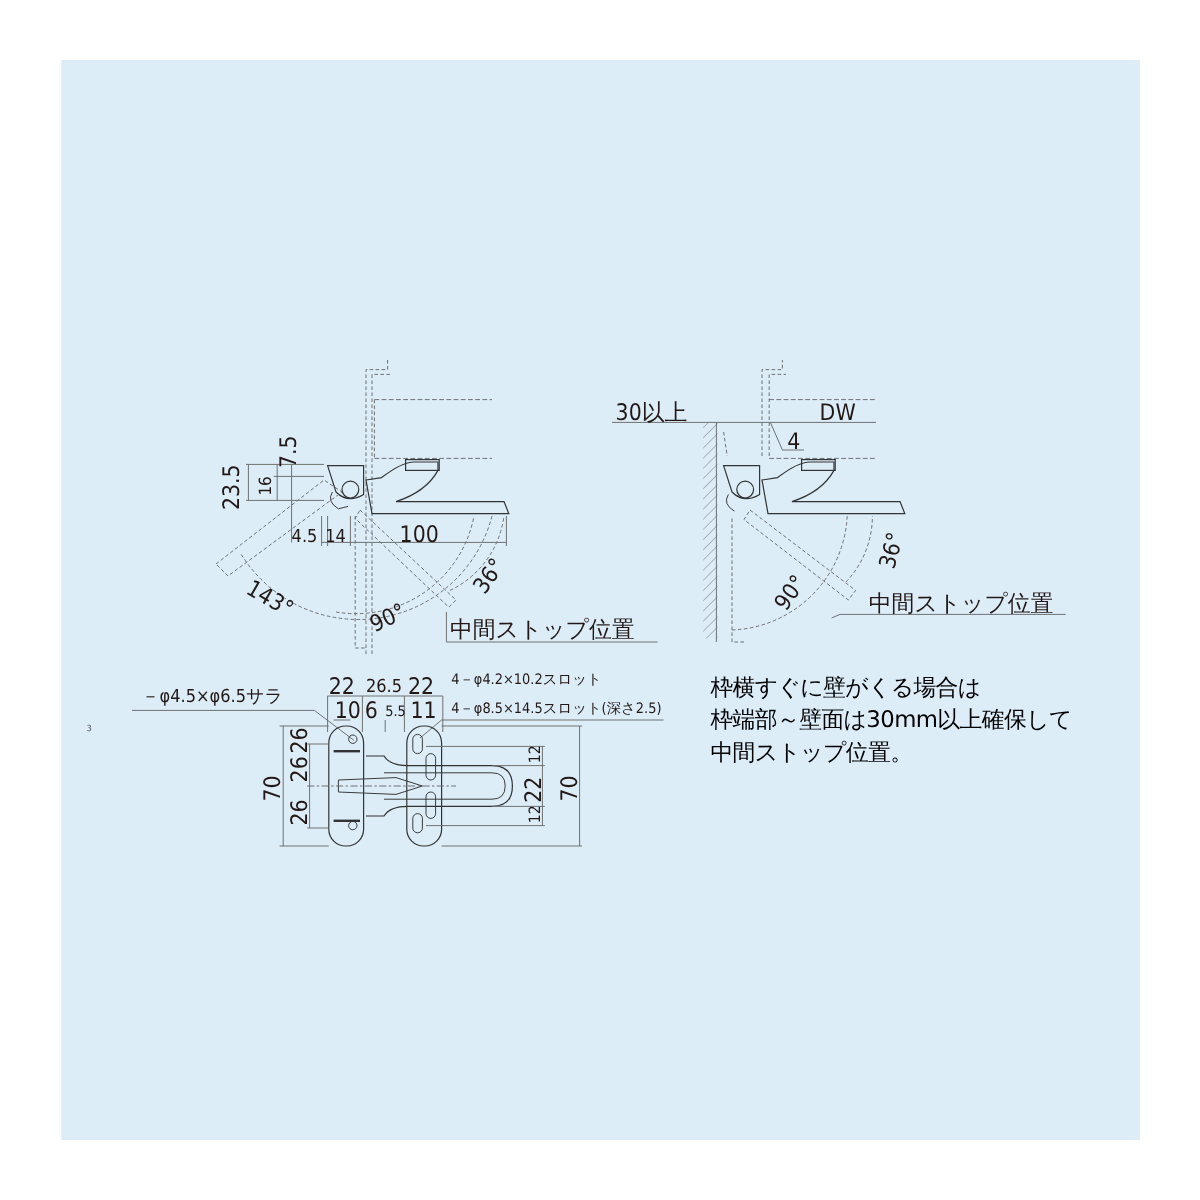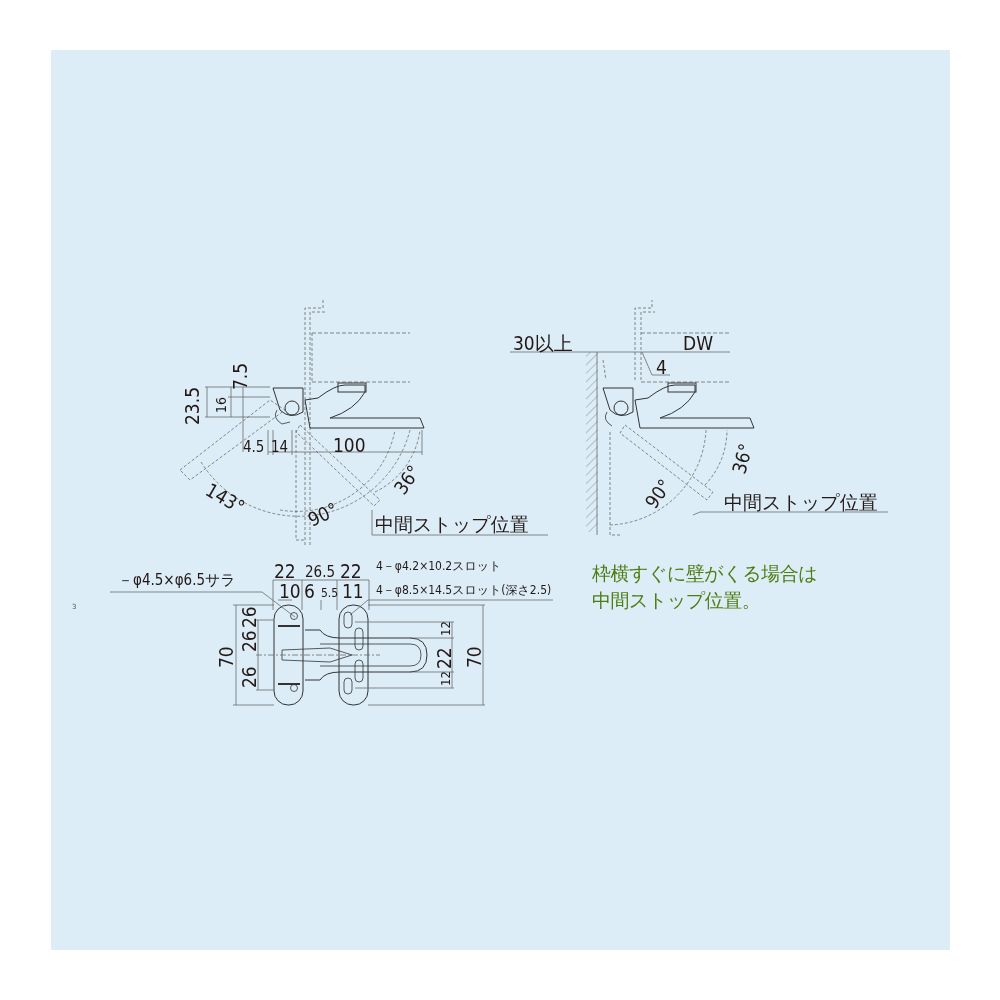--- a/index.html
+++ b/index.html
@@ -3,21 +3,21 @@
 <meta charset="utf-8">
 <style>
   html, body { margin: 0; padding: 0; background: #ffffff; }
   body { width: 1000px; height: 1000px; position: relative; overflow: hidden;
          font-family: "DejaVu Sans", "Liberation Sans", sans-serif; }
   .panel { position: absolute; left: 51px; top: 50px; width: 899px; height: 900px;
            background: #dcedf8; }
   svg { position: absolute; left: 0; top: 0; }
   .t { fill: #231815; font-family: "DejaVu Sans Condensed", "DejaVu Sans", "Liberation Sans", sans-serif; }
   .note { position: absolute; left: 592px; top: 560px; font-size: 19px; line-height: 27px;
-          color: #4d7c0f; font-family: "DejaVu Sans", "Liberation Sans", sans-serif; letter-spacing: -0.5px; }
+          color: #000000; font-family: "DejaVu Sans", "Liberation Sans", sans-serif; letter-spacing: -0.5px; }
   .note div { white-space: nowrap; }
   .mark { position: absolute; font-size: 7px; color: #555; }
 </style>
 </head>
 <body>
 
 <div class="panel"></div>
 
 <svg width="1000" height="1000" viewBox="0 0 1000 1000">
   <defs>
@@ -181,16 +181,17 @@
     <text class="t" font-size="19" transform="translate(256,688) rotate(-90)">26</text>
     <text class="t" font-size="13" transform="translate(450,636) rotate(-90)">12</text>
     <text class="t" font-size="19" transform="translate(451,669) rotate(-90)">22</text>
     <text class="t" font-size="13" transform="translate(450,686) rotate(-90)">12</text>
     <text class="t" font-size="19" transform="translate(481,668) rotate(-90)">70</text>
   </g>
 </svg>
 
 <div class="note">
   <div>枠横すぐに壁がくる場合は</div>
+  <div>枠端部～壁面は30mm以上確保して</div>
   <div>中間ストップ位置。</div>
 </div>
 
 <div class="mark" style="left:72px; top:603px;">3</div>
 
 </body></html>

